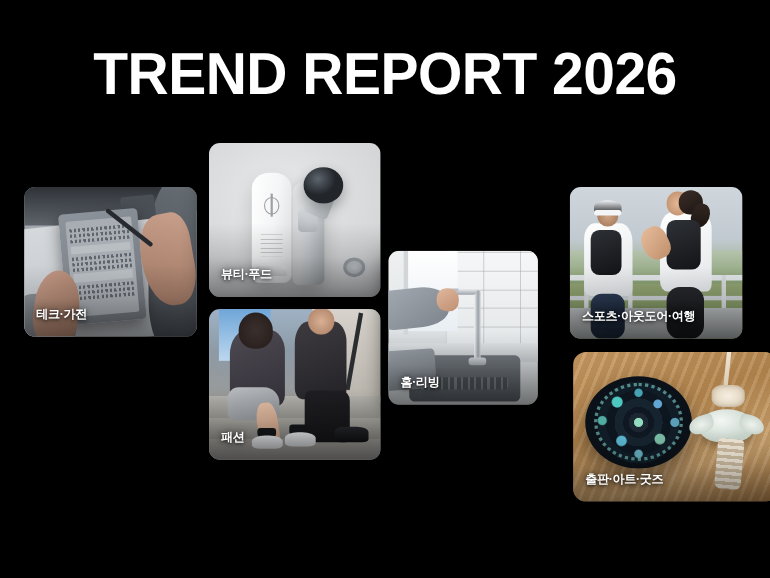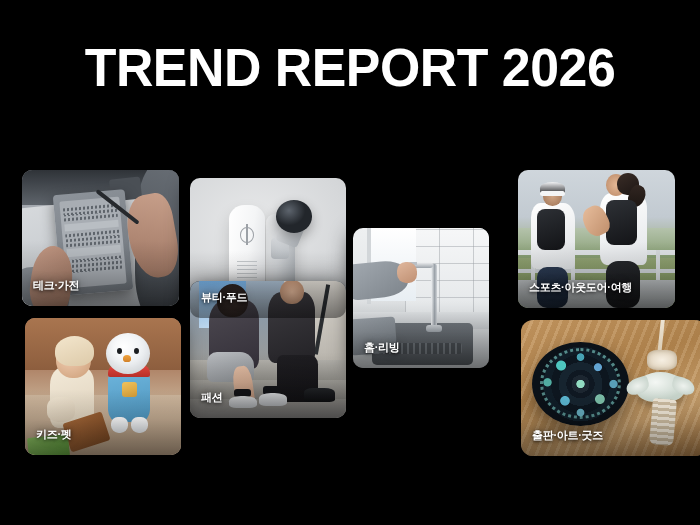--- a/index.html
+++ b/index.html
@@ -37,21 +37,21 @@
     text-shadow:0 1px 3px rgba(0,0,0,.75), 0 0 8px rgba(0,0,0,.6);
     z-index:9; white-space:nowrap;
   }
   .card .vig{
     position:absolute; inset:0; z-index:5; pointer-events:none;
     background:linear-gradient(to top, rgba(0,0,0,.42) 0%, rgba(0,0,0,.12) 26%, rgba(0,0,0,0) 48%);
   }
 
   
   #card-tech    { left:22px;  top:170px; width:157px; height:136px; }
-  #card-beauty  { left:190px; top:130px; width:156px; height:140px;margin-top:48px; }
+  #card-beauty  { left:190px; top:130px; width:156px; height:140px; }
   #card-fashion { left:190px; top:281px; width:156px; height:137px; }
   #card-home    { left:353px; top:228px; width:136px; height:140px; }
   #card-sports  { left:518px; top:170px; width:157px; height:138px;text-decoration:underline; }
   #card-kids    { left:25px;  top:318px; width:156px; height:137px; }
   #card-pub     { left:521px; top:320px; width:186px; height:136px;border-radius:12px; }
 
   
 
   
   .ph-tech{ background:linear-gradient(150deg,#8b9097 0%,#b9bec4 35%,#cdd1d5 60%,#9aa0a6 100%); }
@@ -439,43 +439,20 @@
         <div class="w-hair"></div>
         <div class="w-pony"></div>
       <div class="w-vest"></div>
         <div class="w-arm"></div>
         <div class="w-leg"></div>
     </div>
     <div class="vig"></div>
     <div class="label">스포츠·아웃도어·여행</div>
   </div>
 
-  <div class="card" id="card-kids">
-    <div class="photo ph-kids">
-      <div class="sofa"></div>
-        <div class="rug"></div>
-      <div class="p-body"></div>
-        <div class="p-shirt"></div>
-        <div class="p-patch"></div>
-      <div class="p-foot pf1"></div>
-        <div class="p-foot pf2"></div>
-      <div class="p-head"></div>
-      <div class="p-eye pe1"></div>
-        <div class="p-eye pe2"></div>
-        <div class="p-beak"></div>
-      <div class="b-body"></div>
-        <div class="b-head"></div>
-        <div class="b-hat"></div>
-        <div class="b-arm"></div>
-      <div class="book"></div>
-        <div class="book2"></div>
-    </div>
-    <div class="vig"></div>
-    <div class="label">키즈·펫</div>
-  </div>
 
   <div class="card" id="card-pub">
     <div class="photo ph-pub">
       <div class="grainw"></div>
       <div class="disc"></div>
       <div class="cord"></div>
         <div class="knot"></div>
         <div class="jade"></div>
         <div class="tass"></div>
     </div>

